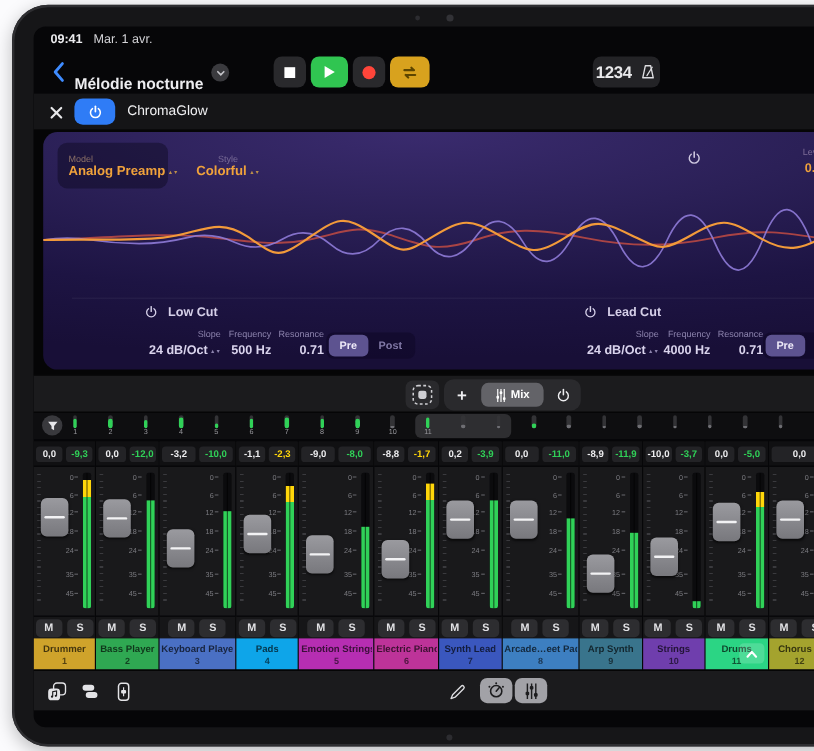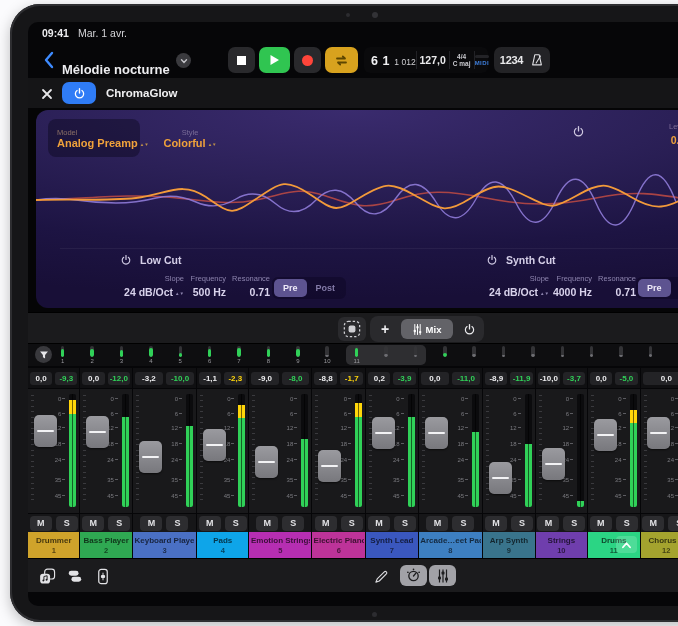--- a/index.html
+++ b/index.html
@@ -28,27 +28,27 @@
   .lcd-big{font-size:12.5px;font-weight:bold;color:#f2f2f4;letter-spacing:.5px;}
   .lcd-small{font-size:8.5px;color:#cfcfd3;}
   .lcd-sec{border-left:1px solid #222226;height:18px;display:flex;flex-direction:column;justify-content:center;align-items:center;}
   .lcd-tempo{flex:0 0 33px;font-size:10.5px;font-weight:bold;color:#eaeaec;}
   .lcd-sig{flex:0 0 25px;font-size:6.5px;line-height:7.5px;color:#cbcbd0;font-weight:bold;}
   .lcd-midi{flex:1;gap:2px;}
   .dimbar{width:14px;height:3px;border-radius:2px;background:#232327;}
   .midi-t{font-size:6px;font-weight:bold;color:#3f7fdd;letter-spacing:.5px;}
   .countgrp{position:absolute;left:466px;top:5px;width:56px;height:26px;background:#232326;border-radius:7px;
     display:flex;align-items:center;justify-content:center;gap:7px;}
-  .count-t{font-size:11px;font-weight:bold;color:#e9e9eb;letter-spacing:-.3px;}
+  .count-t{font-size:14px;font-weight:bold;color:#e9e9eb;letter-spacing:-.3px;}
   
   .plughead{position:absolute;left:0;top:56px;width:100%;height:30px;background:#151517;}
   .xbtn{position:absolute;left:10px;top:7px;width:18px;height:18px;display:flex;align-items:center;justify-content:center;}
   .pwrblue{position:absolute;left:34px;top:4px;width:34px;height:22px;border-radius:7px;background:#2f7cf6;
     display:flex;align-items:center;justify-content:center;}
-  .plugname{position:absolute;left:78px;top:9px;font-size:11.5px;font-weight:bold;color:#f0f0f2;}
+  .plugname{position:absolute;left:78px;top:9px;font-size:11.5px;font-weight:normal;color:#f0f0f2;}
   
   .plugarea{position:absolute;left:0;top:86px;width:100%;height:204px;background:#050506;}
   .panel{position:absolute;left:8px;top:2px;width:656px;height:198px;border-radius:12px;overflow:hidden;
     background:radial-gradient(130% 95% at 48% 0%,#3a2b6e 0%,#2b2057 38%,#1d1443 72%,#180f37 100%);}
   .modelbox{position:absolute;left:12px;top:9px;width:92px;height:38px;background:rgba(8,4,22,.4);border-radius:8px;
     display:flex;flex-direction:column;justify-content:center;padding-left:9px;}
   .flabel{font-size:7.5px;color:rgba(240,195,140,.5);}
   .fvalue{font-size:11px;font-weight:bold;color:#f0a23b;white-space:nowrap;}
   .stylebox{position:absolute;left:118px;top:9px;width:72px;height:38px;display:flex;flex-direction:column;
     justify-content:center;align-items:center;}
@@ -163,32 +163,20 @@
       </div>
       <div class="tbtn" style="left:266px;width:27px;">
         <div style="width:11px;height:11px;border-radius:50%;background:#ff453a;"></div>
       </div>
       <div class="tbtn" style="left:297px;width:33px;background:#d8a21e;">
         <svg width="15" height="13" viewBox="0 0 15 13">
           <path d="M3 4.5 H11 M11 4.5 L8.8 2.4 M12 8.5 H4 M4 8.5 L6.2 10.6" stroke="#5d4600" stroke-width="1.8" fill="none" stroke-linecap="round" stroke-linejoin="round"></path>
         </svg>
       </div>
 
-      <div class="lcd">
-        <div class="lcd-bars"><span class="lcd-big">6 1</span> <span class="lcd-small">1 012</span></div>
-        <div class="lcd-sec lcd-tempo">127,0</div>
-        <div class="lcd-sec lcd-sig">
-          <span>4/4</span>
-            <span>C maj</span>
-        </div>
-        <div class="lcd-sec lcd-midi">
-          <div class="dimbar"></div>
-          <span class="midi-t">MIDI</span>
-        </div>
-      </div>
 
       <div class="countgrp">
         <span class="count-t">1234</span>
         <svg width="14" height="14" viewBox="0 0 16 16">
           <path d="M5.5 2 H10.5 L13 13.5 H3 Z" stroke="#dedee1" stroke-width="1.3" fill="none" stroke-linejoin="round"></path>
           <path d="M7 11.5 L12 3.5" stroke="#dedee1" stroke-width="1.2" stroke-linecap="round"></path>
         </svg>
       </div>
     </div>
 
@@ -265,21 +253,21 @@
           <span>Post</span>
         </div>
 
         <div class="cuthead" style="left:450px;">
           <span class="pwr-ic">
             <svg width="12" height="12" viewBox="0 0 24 24">
               <path d="M12 3 V11" stroke="#d5cfe8" stroke-width="2.4" stroke-linecap="round" fill="none"></path>
               <path d="M7.5 6.5 A7.6 7.6 0 1 0 16.5 6.5" stroke="#d5cfe8" stroke-width="2.2" stroke-linecap="round" fill="none"></path>
             </svg>
           </span>
-          <span class="t">Synth Cut</span>
+          <span class="t">Lead Cut</span>
         </div>
         <div class="cutparam" style="left:441px;width:72px;">
           <span class="cp-l">Slope</span>
           <span class="cp-v"><span>24 dB/Oct</span><span class="ud">▲▼</span></span>
         </div>
         <div class="cutparam" style="left:496px;width:60px;">
           <span class="cp-l">Frequency</span>
           <span class="cp-v">4000 Hz</span>
         </div>
         <div class="cutparam" style="left:544px;width:56px;">

